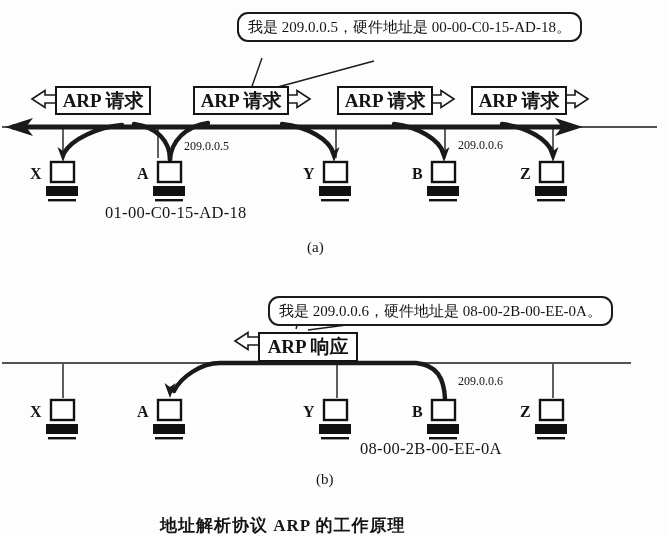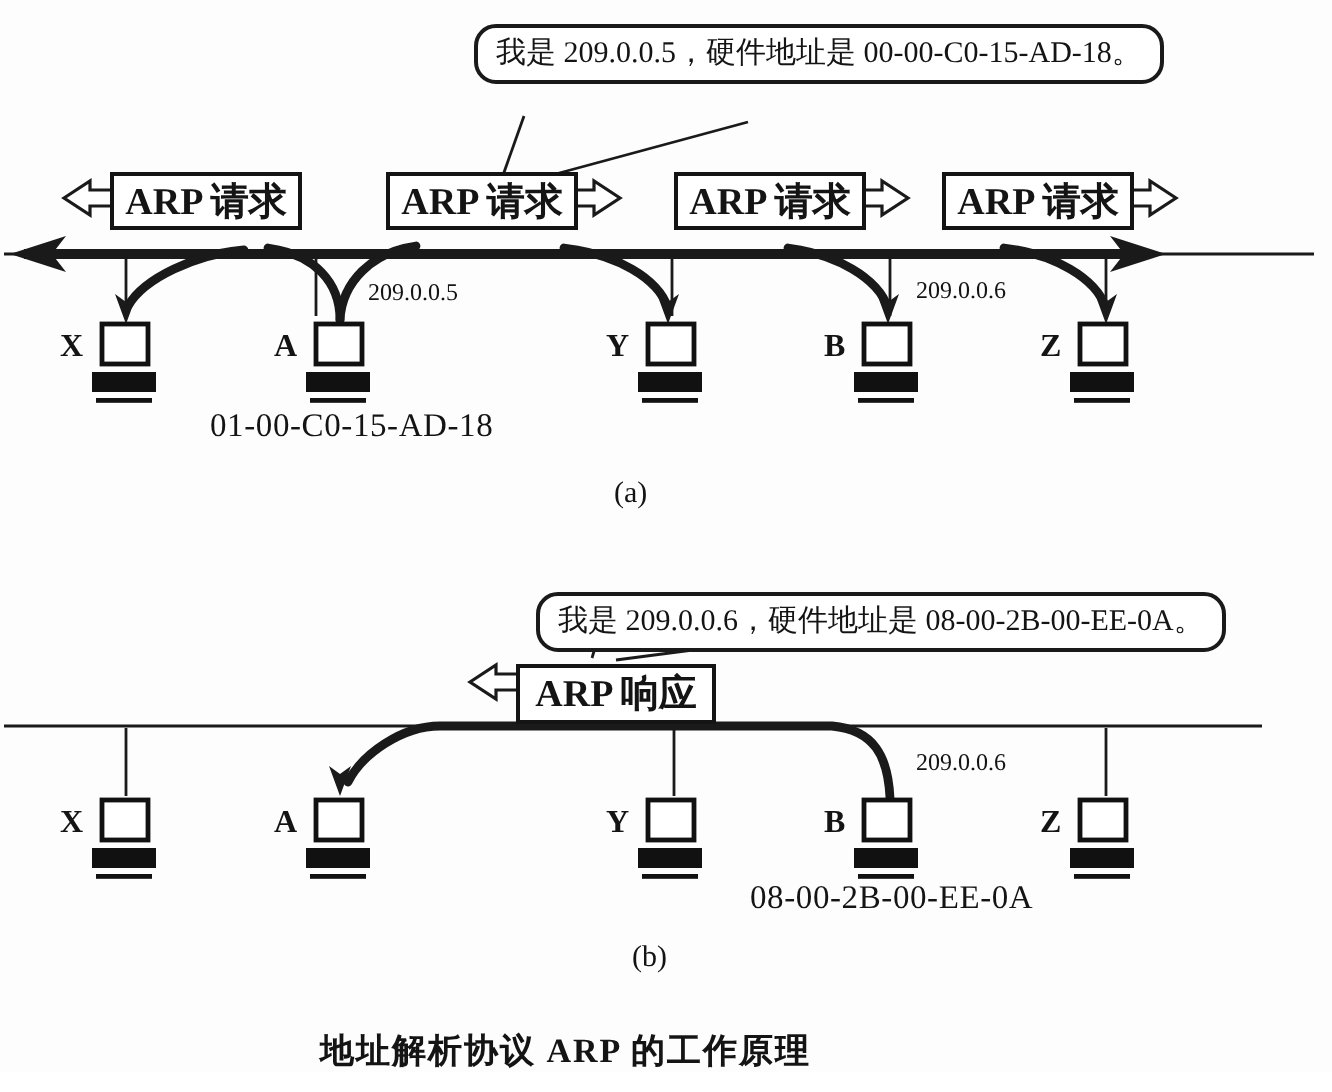--- a/index.html
+++ b/index.html
@@ -148,21 +148,21 @@
       </svg>
   </div>
 
   <div class="bubble" style="left:268px;top:280px;margin-top:16px;">
     <div>我是 209.0.0.6，硬件地址是 08-00-2B-00-EE-0A。</div>
   </div>
 
   <div class="arp-box" style="left:258px;top:332px;width:96px;height:26px;">ARP 响应</div>
 
   <div class="txt ip" style="left:458px;top:374px;">209.0.0.6</div>
-  <div class="txt mac" style="left:375px;top:439px;">08-00-2B-00-EE-0A</div>
+  <div class="txt mac" style="left:360px;top:439px;">08-00-2B-00-EE-0A</div>
   <div class="txt part-label" style="left:316px;top:471px;">(b)</div>
 
   <div class="host" style="left:30px;top:398px;">
     <span class="host-label">X</span>
     <svg class="pc-icon" width="36" height="44" viewBox="0 0 36 44">
         <rect x="7" y="2" width="23" height="20" fill="#fff" stroke="#111" stroke-width="2.4"></rect>
         <rect x="2" y="26" width="32" height="10" fill="#111"></rect>
         <rect x="4" y="39" width="28" height="2.4" fill="#111"></rect>
       </svg>
   </div>

